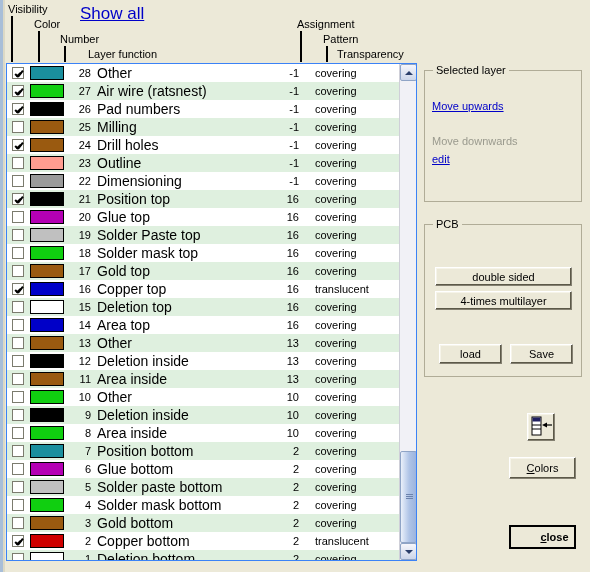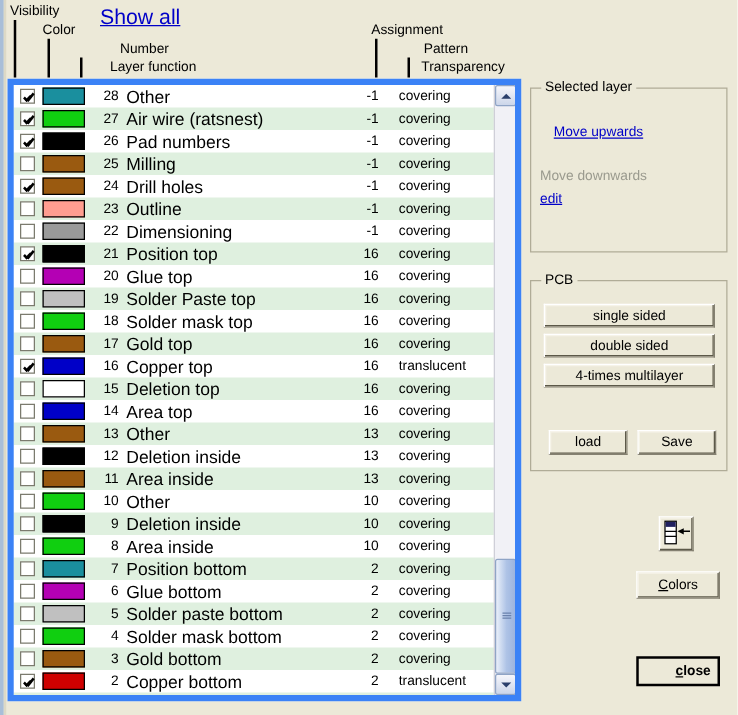--- a/index.html
+++ b/index.html
@@ -18,21 +18,21 @@
 
   
   .hdr{position:absolute;left:0;top:0;width:590px;height:63px;}
   .hlab{position:absolute;white-space:nowrap;font-size:11px;color:#000;line-height:12px;}
   .tick{position:absolute;width:2px;background:#000;}
   .showall{position:absolute;left:80px;top:4px;color:#0000c8;text-decoration:underline;font-size:17px;cursor:pointer;}
 
   
   .listwrap{
     position:absolute;left:6px;top:63px;width:411px;height:498px;
-    background:#fff;border:5px solid #3b82f6;box-sizing:border-box;
+    background:#fff;border:1px solid #3b82f6;box-sizing:border-box;
     overflow:hidden;
   }
   .listinner{position:absolute;left:0;top:0;width:393px;}
   .row{position:relative;height:18px;width:393px;box-sizing:border-box;}
   .row.odd{background:#ffffff;}
   .row.even{background:#dff0df;}
 
   .cb{position:absolute;left:5px;top:3px;width:12px;height:12px;
       background:#fff;border:1px solid #7b7b6e;box-sizing:border-box;}
   .cb.on:after{content:"";position:absolute;left:2px;top:4px;width:4px;height:2px;
@@ -93,24 +93,24 @@
 
 <div id="root">
 
   <div class="edge-strip"></div>
   <div class="edge-strip2"></div>
 
   <div class="hdr">
     <div id="hdr-labels">
         <div class="hlab" style="left: 8px; top: 3px;">Visibility</div>
         <div class="hlab" style="left: 34px; top: 18px;">Color</div>
-        <div class="hlab" style="left: 60px; top: 33px; margin-left: 36px;">Number</div>
+        <div class="hlab" style="left: 60px; top: 33px;">Number</div>
         <div class="hlab" style="left: 88px; top: 48px;">Layer function</div>
         <div class="hlab" style="left: 297px; top: 18px;">Assignment</div>
-        <div class="hlab" style="left: 339px; top: 33px;">Pattern</div>
+        <div class="hlab" style="left: 323px; top: 33px;">Pattern</div>
         <div class="hlab" style="left: 337px; top: 48px;">Transparency</div>
       </div>
     <div class="showall">Show all</div>
 
     <div class="tick" style="left:11px;top:16px;height:46px;"></div>
     <div class="tick" style="left:38px;top:31px;height:31px;"></div>
     <div class="tick" style="left:64px;top:46px;height:16px;"></div>
     <div class="tick" style="left:300px;top:31px;height:31px;"></div>
     <div class="tick" style="left:326px;top:46px;height:16px;"></div>
   </div>
@@ -355,28 +355,27 @@
           </div>
       </div>
       <div class="sb-btn dn">
         <div class="sb-arrow"></div>
       </div>
     </div>
   </div>
 
   <div class="grp" style="left:424px;top:70px;width:158px;height:132px;">
     <span class="cap">Selected layer</span>
-    <div class="lnk" style="left:18px;top:29px;">Move upwards</div>
+    <div class="lnk" style="left:7px;top:29px;">Move upwards</div>
     <div class="lnk dis" style="left:7px;top:48px;margin-top:16px;">Move downwards</div>
     <div class="lnk" style="left:7px;top:82px;">edit</div>
   </div>
 
   <div class="grp" style="left:424px;top:224px;width:158px;height:153px;">
     <span class="cap">PCB</span>
-    <div class="btn" style="left:10px;top:18px;width:137px;height:19px;">single sided</div>
     <div class="btn" style="left:10px;top:42px;width:137px;height:19px;">double sided</div>
     <div class="btn" style="left:10px;top:66px;width:137px;height:19px;">4-times multilayer</div>
     <div class="btn" style="left:14px;top:119px;width:63px;height:20px;">load</div>
     <div class="btn" style="left:85px;top:119px;width:63px;height:20px;">Save</div>
   </div>
 
   <div class="iconbtn" style="left:527px;top:413px;width:28px;height:28px;">
     <svg width="26" height="26" viewBox="0 0 26 26">
       <rect x="4" y="3" width="9" height="18" fill="#ffffff" stroke="#000000" stroke-width="1"></rect>
       <rect x="4.5" y="3.5" width="8" height="4" fill="#202060"></rect>

